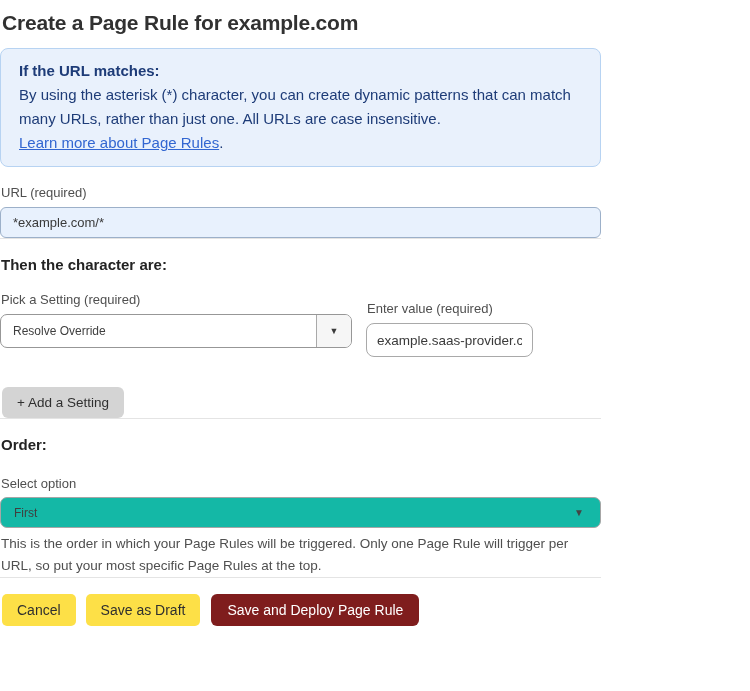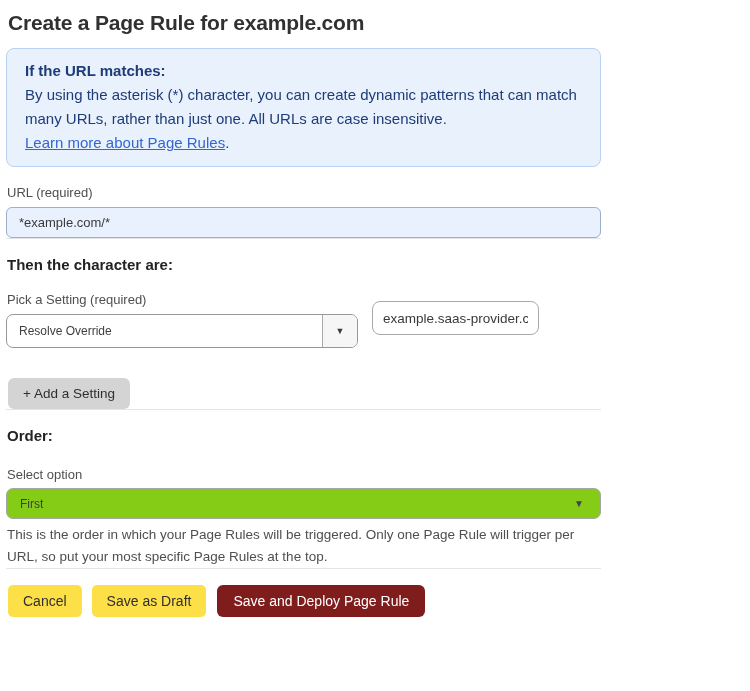--- a/index.html
+++ b/index.html
@@ -4,21 +4,21 @@
 <style>
   * { box-sizing: border-box; }
   html, body { margin: 0; padding: 0; }
   body {
     width: 750px; height: 691px;
     background: #ffffff;
     font-family: "Liberation Sans", sans-serif;
     color: #303030;
     overflow: hidden;
   }
-  .page { padding: 11px 6px 0 6px; width: 607px; }
+  .page { padding: 11px 6px 0 0; width: 607px; }
 
   .title {
     font-size: 21px; font-weight: bold; color: #313131;
     line-height: 24px; margin: 0 0 13px 2px; letter-spacing: -0.2px;
   }
 
   .info-box {
     background: #e9f1fc;
     border: 1px solid #b7d3f2;
     border-radius: 8px;
@@ -81,21 +81,21 @@
   }
 
   .add-btn {
     margin: 30px 0 0 2px; height: 31px; padding: 0 15px;
     background: #d4d4d4; border: none; border-radius: 6px;
     font-size: 13.5px; color: #2f2f2f; font-family: inherit; cursor: pointer;
   }
 
   .order-select {
     margin-top: 6px; height: 31px; width: 100%;
-    background: #84cc16; border: 1px solid #a6a6a6; border-radius: 7px;
+    background: #14b8a6; border: 1px solid #a6a6a6; border-radius: 7px;
     display: flex; align-items: center; cursor: pointer;
   }
   .order-select .select-text { padding-left: 13px; }
   .plain-arrow { padding-right: 16px; font-size: 10px; color: #444; line-height: 1; }
 
   .select-label { display: block; font-size: 13px; color: #4f4f4f; margin: 22px 0 0 1px; }
 
   .help-text {
     font-size: 13.5px; color: #4f4f4f; line-height: 22px;
     margin: 5px 0 0 1px;
@@ -133,20 +133,21 @@
     <div class="setting-col">
       <label class="col-label">Pick a Setting (required)</label>
       <div class="select-box">
         <span class="select-text">Resolve Override</span>
         <span class="arrow-section">
           <span class="arrow-glyph">▼</span>
         </span>
       </div>
     </div>
     <div class="value-col">
+      <label class="col-label">Enter value (required)</label>
       <input class="value-input" type="text" value="example.saas-provider.com" style="">
     </div>
   </div>
 
   <button class="add-btn">+ Add a Setting</button>
 
   <hr class="divider divider-2">
 
   <h2 class="section-heading">Order:</h2>
 

